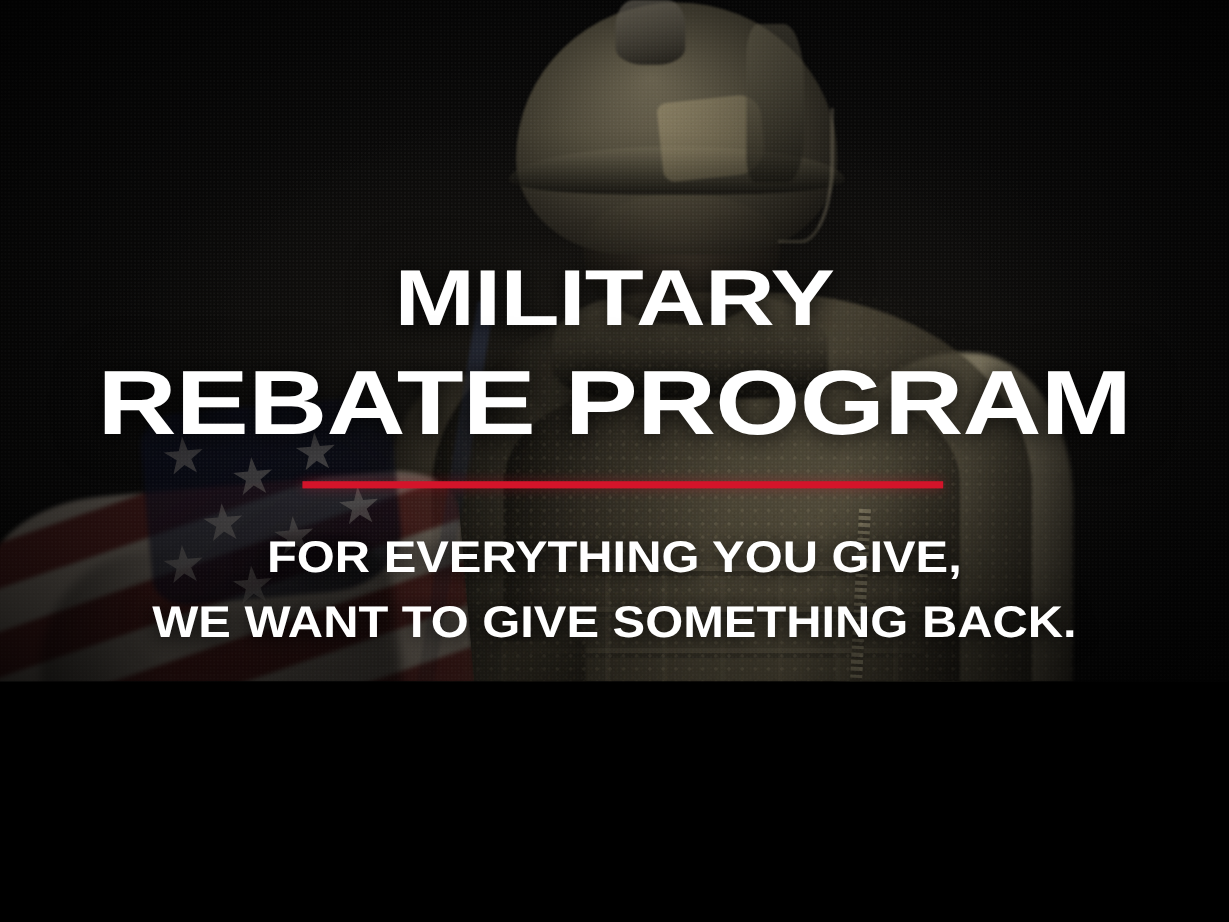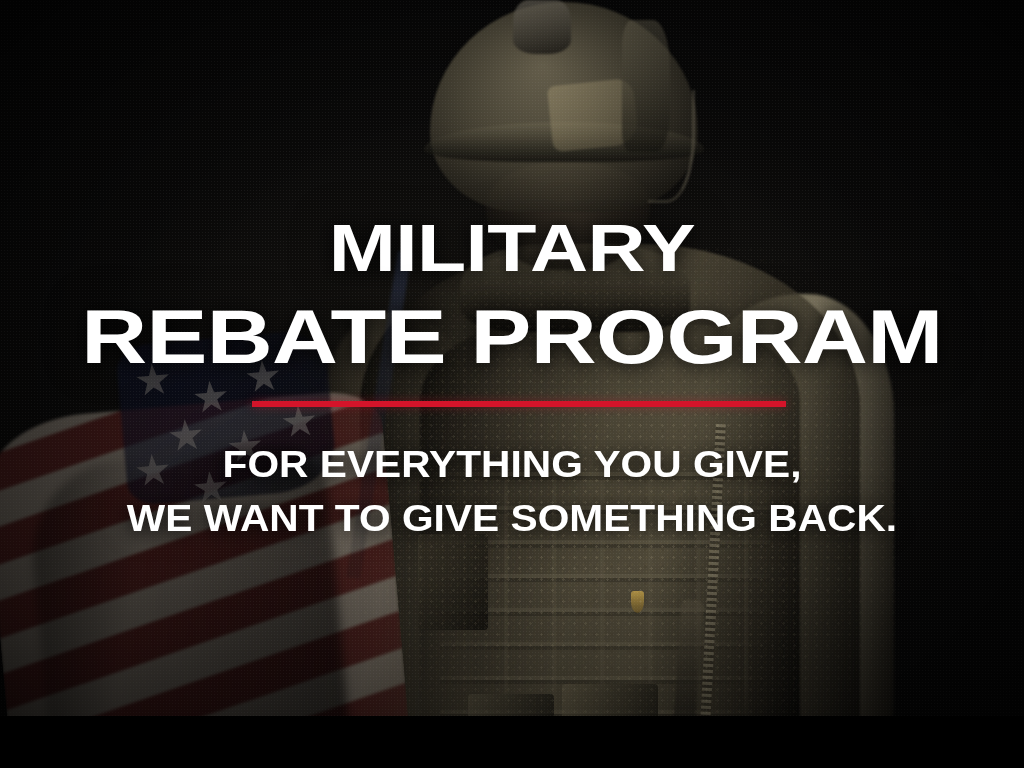--- a/index.html
+++ b/index.html
@@ -8,21 +8,21 @@
     padding: 0;
     background: #000;
   }
   body {
     font-family: "Liberation Sans", sans-serif;
   }
 
   .poster {
     position: relative;
     width: 1024px;
-    height: 716px;
+    height: 568px;
     overflow: hidden;
     background: #070707;
   }
 
   
   .photo {
     position: absolute;
     inset: 0;
     overflow: hidden;
     background:

